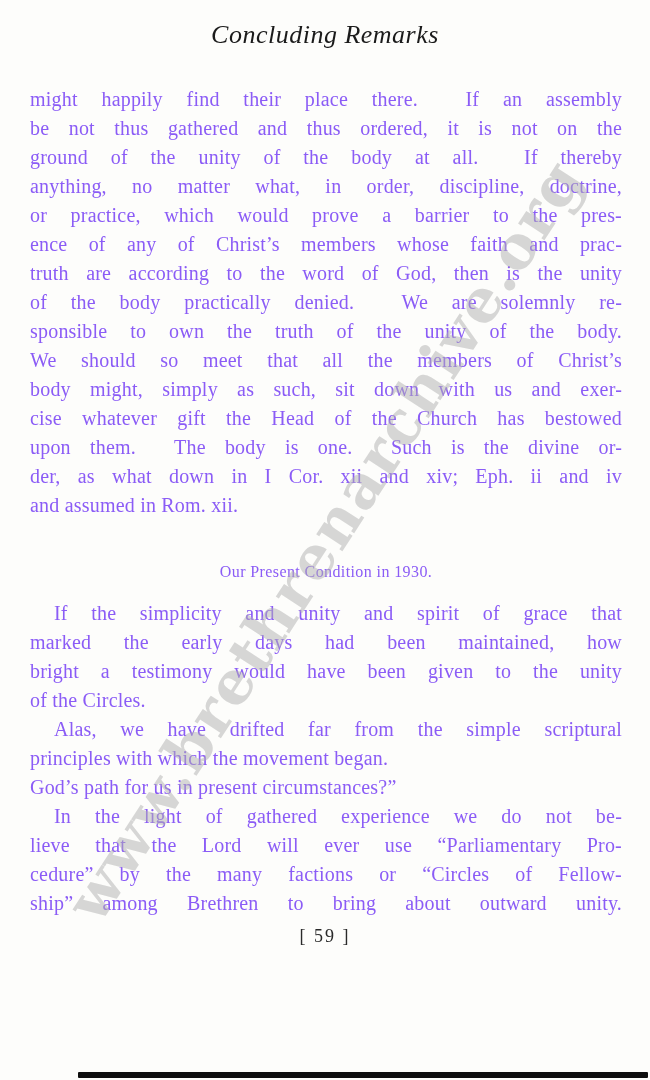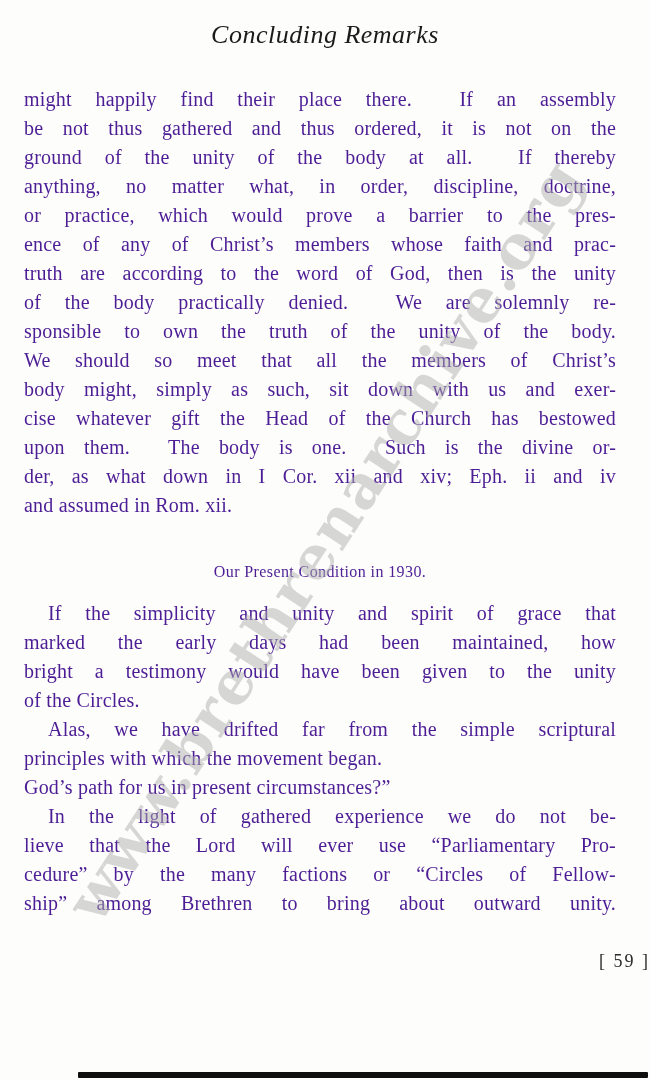--- a/index.html
+++ b/index.html
@@ -23,48 +23,48 @@
     width: 100%;
     text-align: center;
     font-style: italic;
     font-size: 26px;
     letter-spacing: 0.5px;
     color: #1b1b1b;
   }
   .body-text {
     position: absolute;
     top: 85px;
-    left: 24px;
+    left: 30px;
     width: 592px;
     font-size: 20px;
-    color: #4c1d95;
+    color: #8b5cf6;
   }
   .line {
     line-height: 29px;
     text-align: justify;
     text-align-last: justify;
     letter-spacing: 0.2px;
   }
   .line.end { text-align-last: left; }
   .line.indent { text-indent: 24px; }
   .b { font-weight: 400; }
   .section-heading {
     text-align: center;
     margin-top: 37px;
     margin-bottom: 13px;
     line-height: 29px;
     font-size: 16px;
     letter-spacing: 0.4px;
   }
   .page-number {
     position: absolute;
-    top: 951px;
+    top: 926px;
     left: 0;
     width: 100%;
-    text-align: right;
+    text-align: center;
     font-size: 18px;
     letter-spacing: 2px;
     color: #2a2a2a;
   }
   .watermark-layer {
     position: absolute;
     inset: 0;
     display: flex;
     align-items: center;
     justify-content: center;

